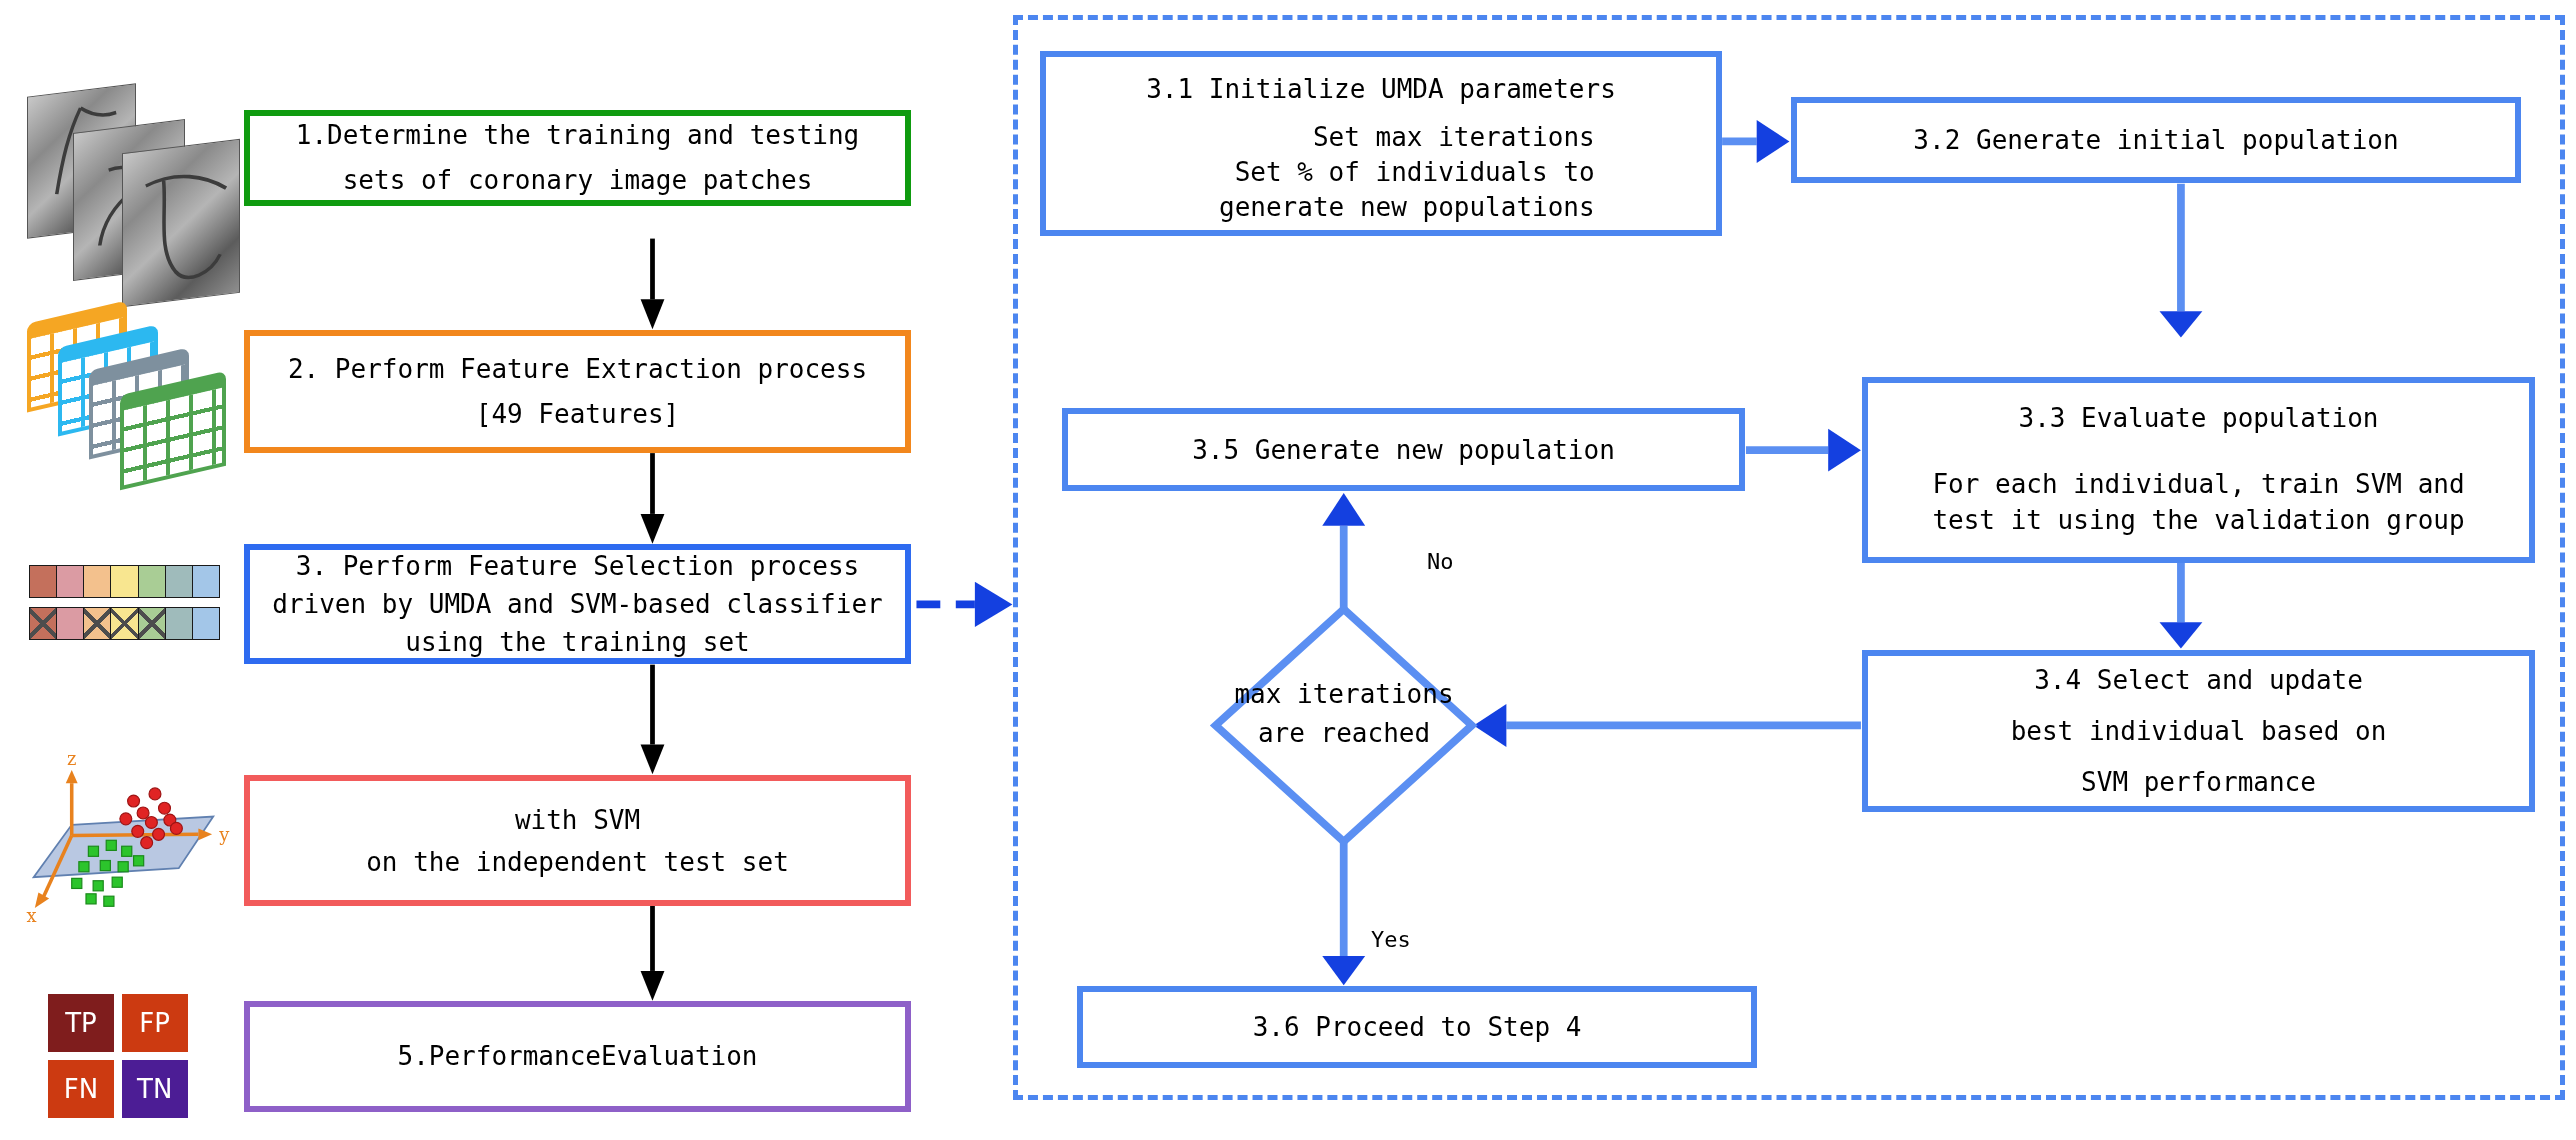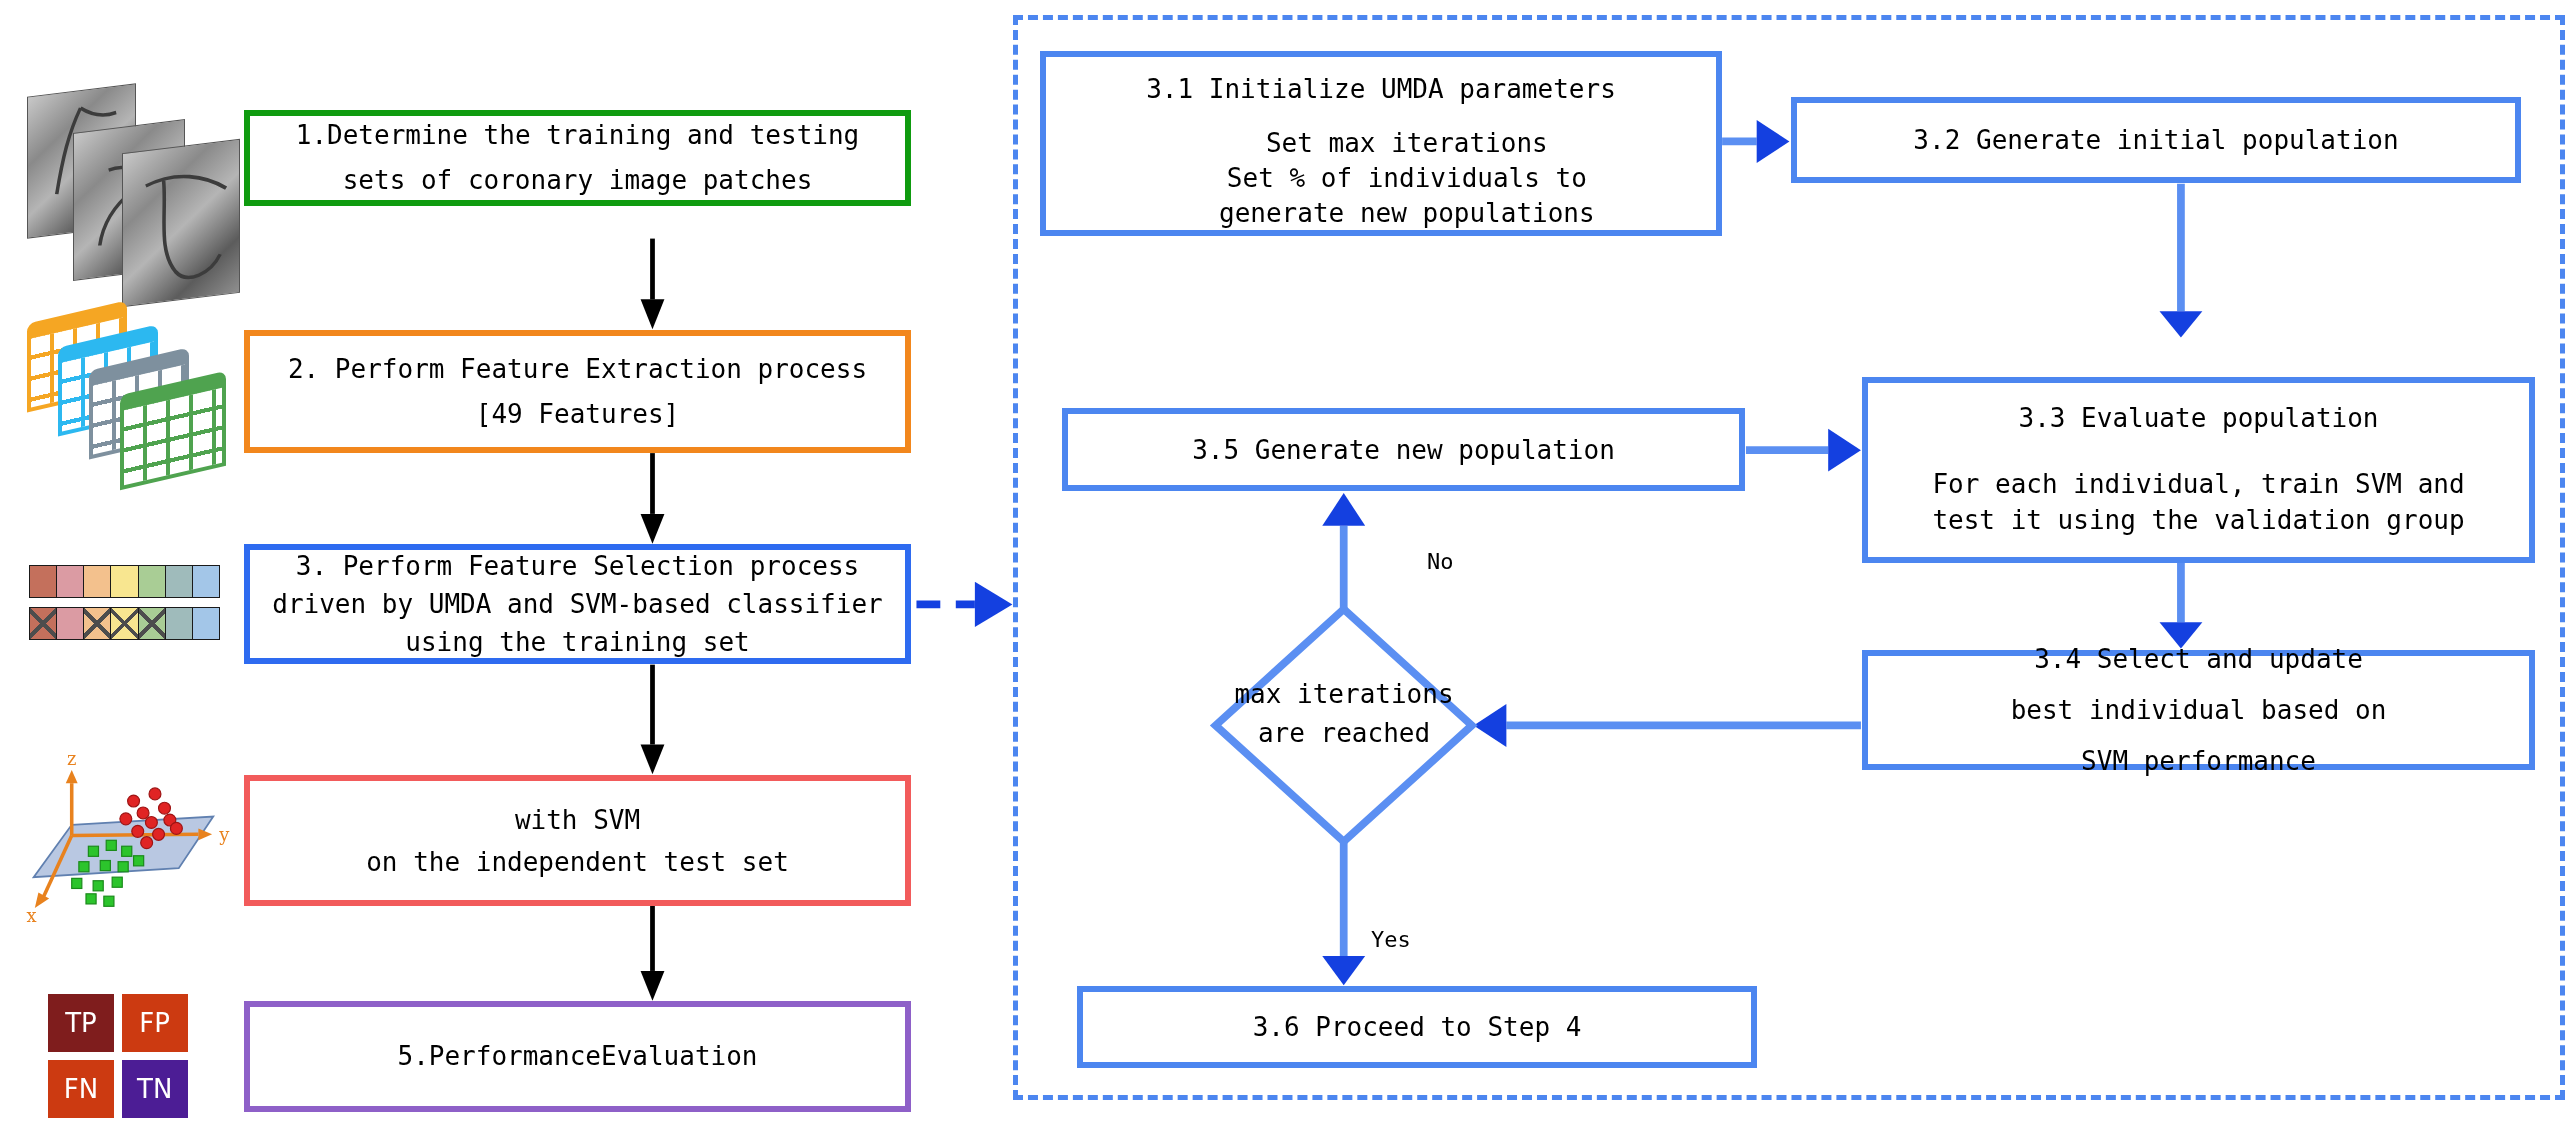--- a/index.html
+++ b/index.html
@@ -232,40 +232,40 @@
     <span class="ln">on the independent test set</span>
   </div>
   <div class="box step lh76" style="top:1001px;height:111px;border-color:#8E60C8;">
     <span class="ln">5.PerformanceEvaluation</span>
   </div>
 
   <div class="dashed-frame"></div>
 
   <div class="box ubox" style="left:1040px;top:51px;width:682px;height:185px;justify-content:flex-start;align-items:flex-start;">
     <span class="ln" style="width:100%;text-align:center;margin-top:15.5px;line-height:33px;">3.1 Initialize UMDA parameters</span>
-    <div style="margin-left:173px;margin-top:20px;text-align:center;line-height:35px;">
+    <div style="margin-left:173px;margin-top:14px;text-align:right;line-height:35px;">
       <span class="ln">Set max iterations</span>
       <span class="ln">Set % of individuals to</span>
       <span class="ln">generate new populations</span>
     </div>
   </div>
 
   <div class="box ubox" style="left:1791px;top:97px;width:730px;height:86px;">
     <span class="ln">3.2 Generate initial population</span>
   </div>
 
   <div class="box ubox" style="left:1862px;top:338px;width:673px;height:186px;justify-content:flex-start;margin-top:39px;">
     <span class="ln" style="margin-top:19px;line-height:33px;">3.3 Evaluate population</span>
     <div style="margin-top:31px;line-height:36px;text-align:center;">
       <span class="ln">For each individual, train SVM and</span>
       <span class="ln">test it using the validation group</span>
     </div>
   </div>
 
-  <div class="box ubox" style="left:1862px;top:650px;width:673px;height:120px;line-height:51px;">
+  <div class="box ubox" style="left:1862px;top:650px;width:673px;height:162px;line-height:51px;">
     <span class="ln">3.4 Select and update</span>
     <span class="ln">best individual based on</span>
     <span class="ln">SVM performance</span>
   </div>
 
   <div class="box ubox" style="left:1062px;top:408px;width:683px;height:83px;">
     <span class="ln">3.5 Generate new population</span>
   </div>
 
   <div class="box ubox" style="left:1077px;top:986px;width:680px;height:82px;">

